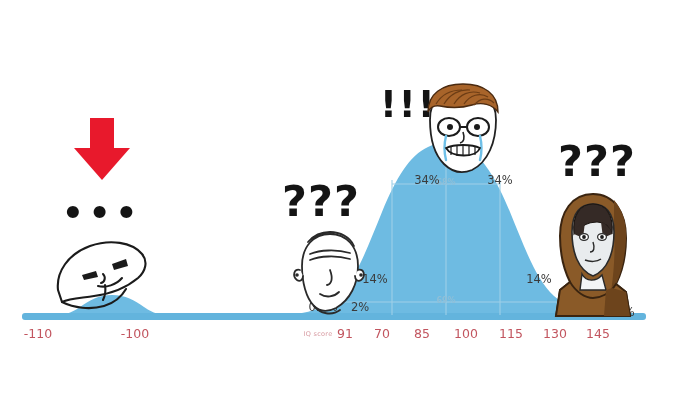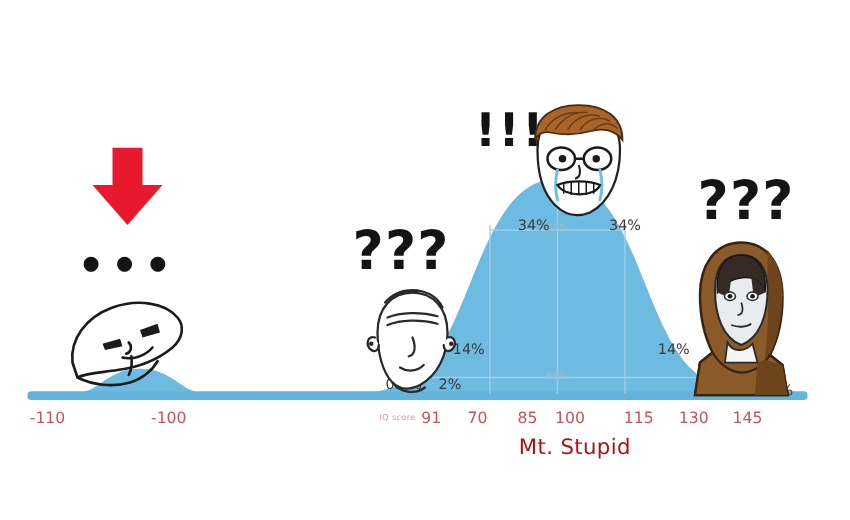--- a/index.html
+++ b/index.html
@@ -128,21 +128,21 @@
   <div class="pct" style="left:578px;top:305px;">2%</div>
   <div class="pct" style="left:620px;top:305px;">0.1%</div>
 
   <div id="iq-score-label">IQ score</div>
 
   <div class="tick" style="left:38px;">-110</div>
   <div class="tick" style="left:135px;">-100</div>
   <div class="tick" style="left:345px;">91</div>
   <div class="tick" style="left:382px;">70</div>
   <div class="tick" style="left:422px;">85</div>
-  <div class="tick" style="left:456px;">100</div>
+  <div class="tick" style="left:466px;">100</div>
   <div class="tick" style="left:511px;">115</div>
   <div class="tick" style="left:555px;">130</div>
   <div class="tick" style="left:598px;">145</div>
 
   <div class="reaction" id="react-dots">•••</div>
   <div class="reaction" id="react-q-mid">???</div>
   <div class="reaction" id="react-excl">!!!</div>
   <div class="reaction" id="react-q-right">???</div>
 
   <div class="abs" id="char-brainlet">
@@ -269,15 +269,14 @@
       <path d="M33,70 C38,72 45,72 49,69" fill="none" stroke="#2a2a2a" stroke-width="1.5"></path>
 
       <path d="M30,84 C34,92 44,92 50,85 L54,100 L28,100 Z" fill="#f3f5f6" stroke="#2a2a2a" stroke-width="1.4"></path>
 
       <path d="M18,92 L8,100 L4,126 L78,126 L74,102 L64,94
                C58,104 48,108 41,108 C33,108 24,102 18,92 Z" fill="#8a5a28" stroke="#3a2410" stroke-width="1.8"></path>
       <path d="M54,100 L60,98 L74,102 L78,126 L52,126 Z" fill="#6d441c" stroke="none"></path>
     </svg>
   </div>
 
-  <div class="abs mt-label" id="mt-stupid">Mt. Stupid</div>
 
 </div>
 
 </body></html>

